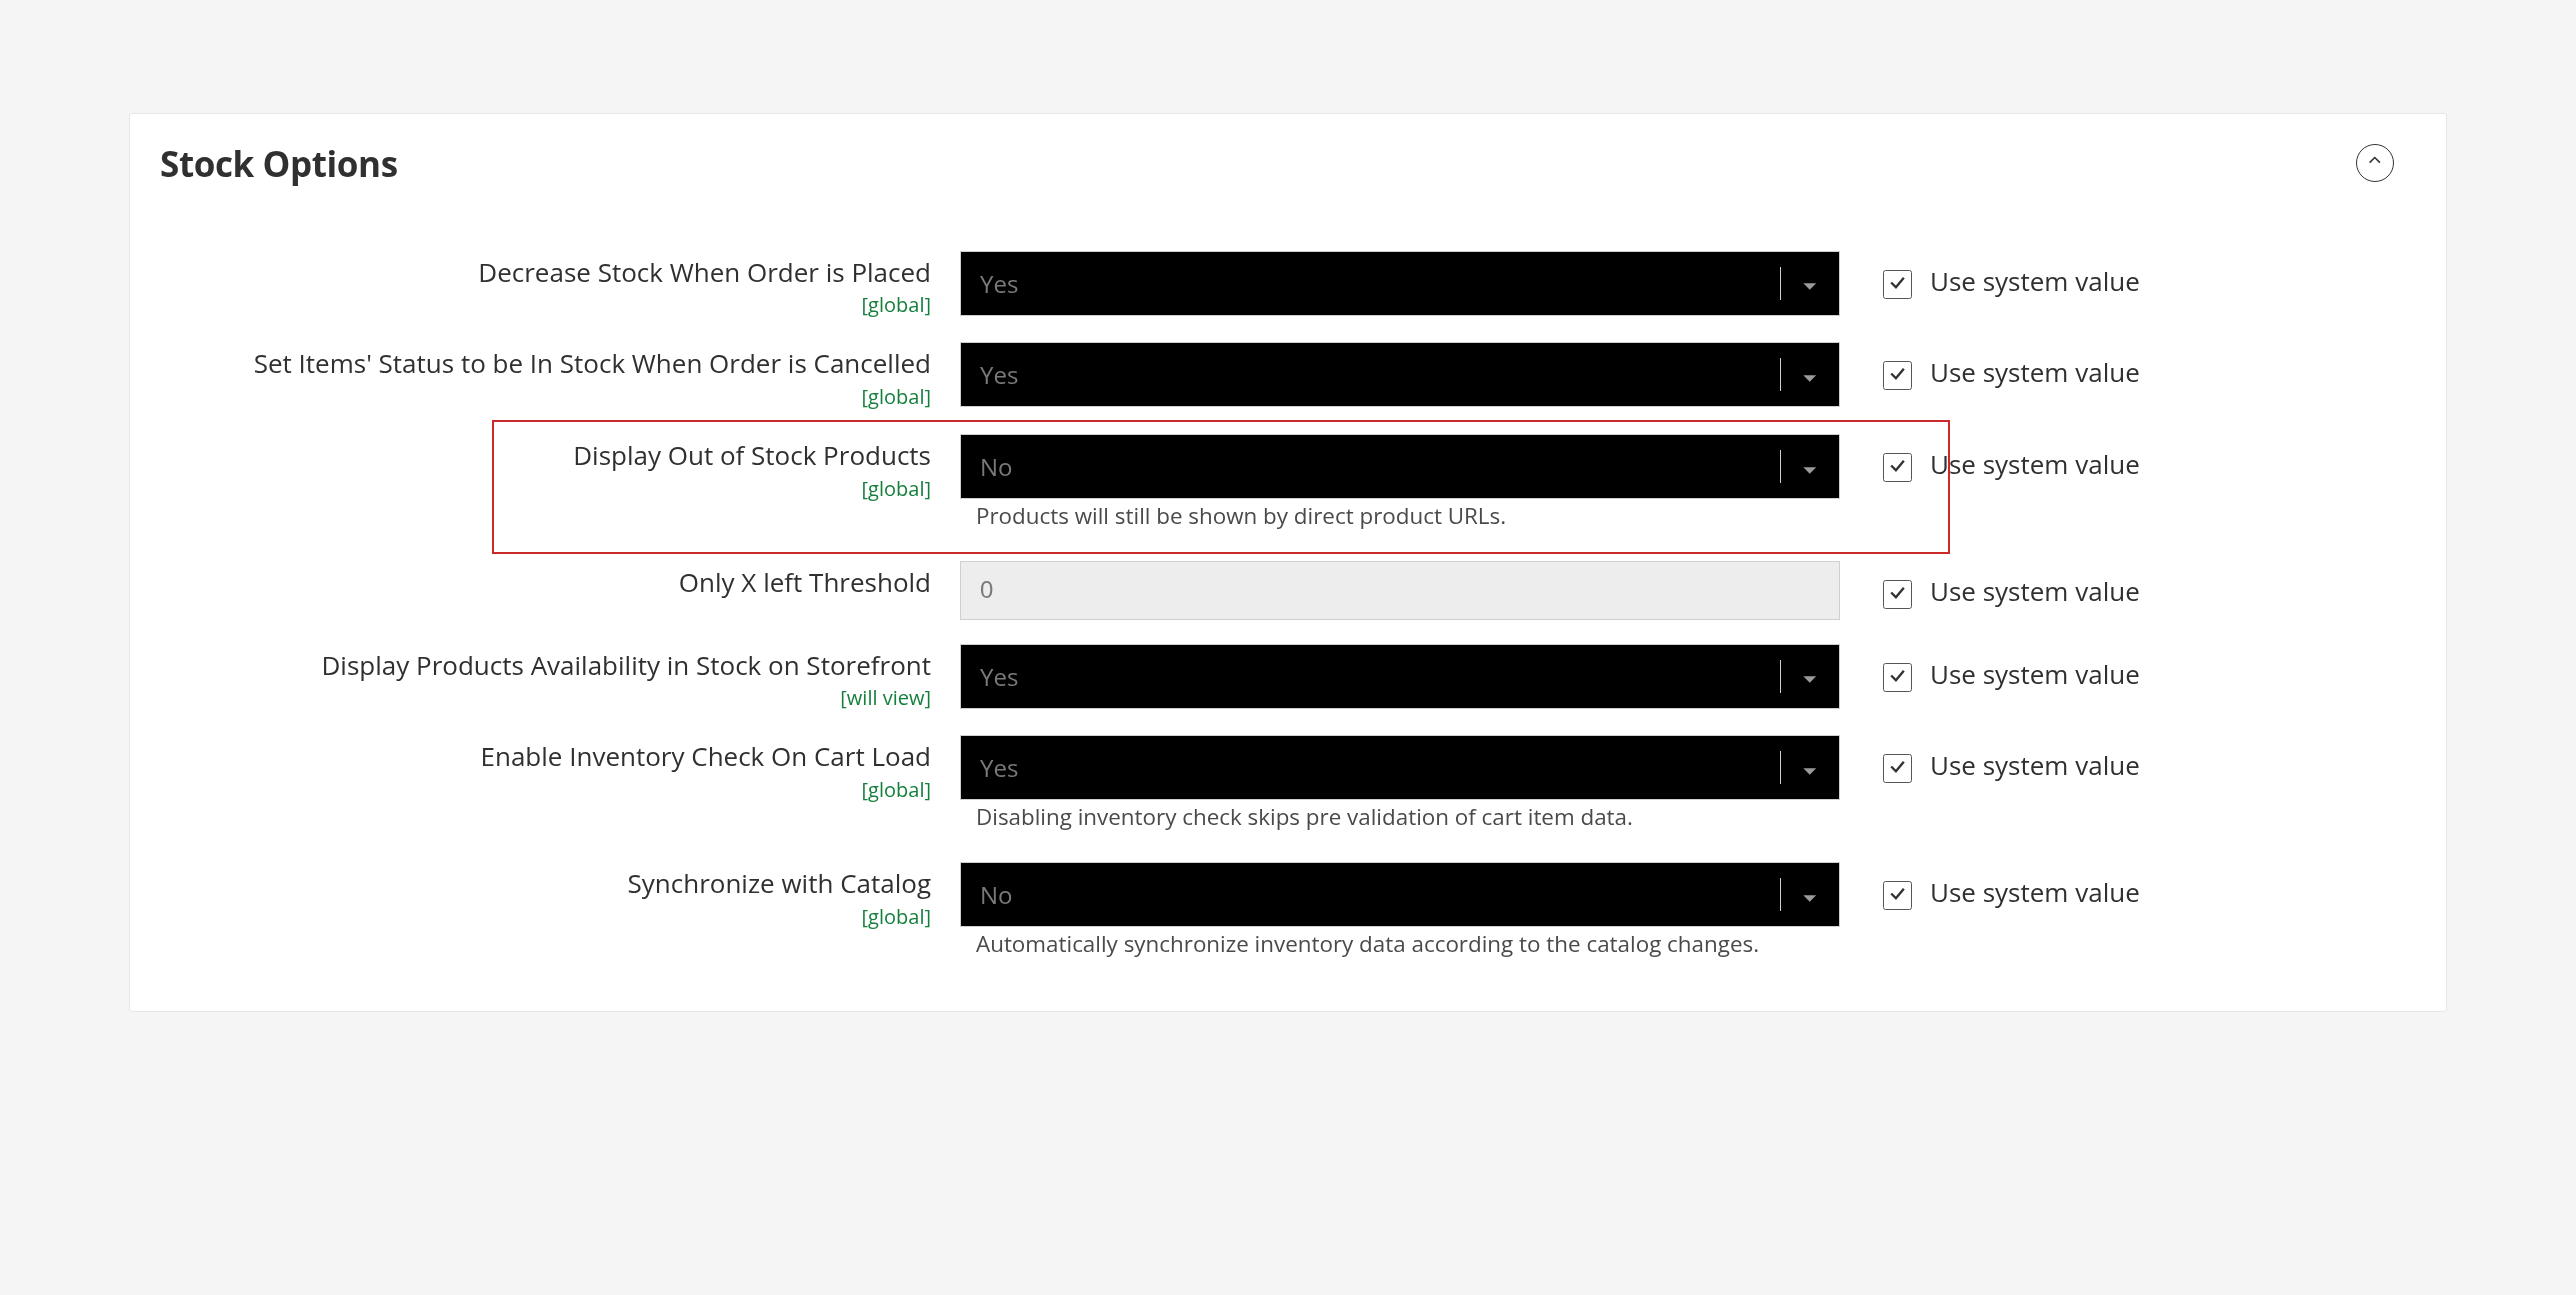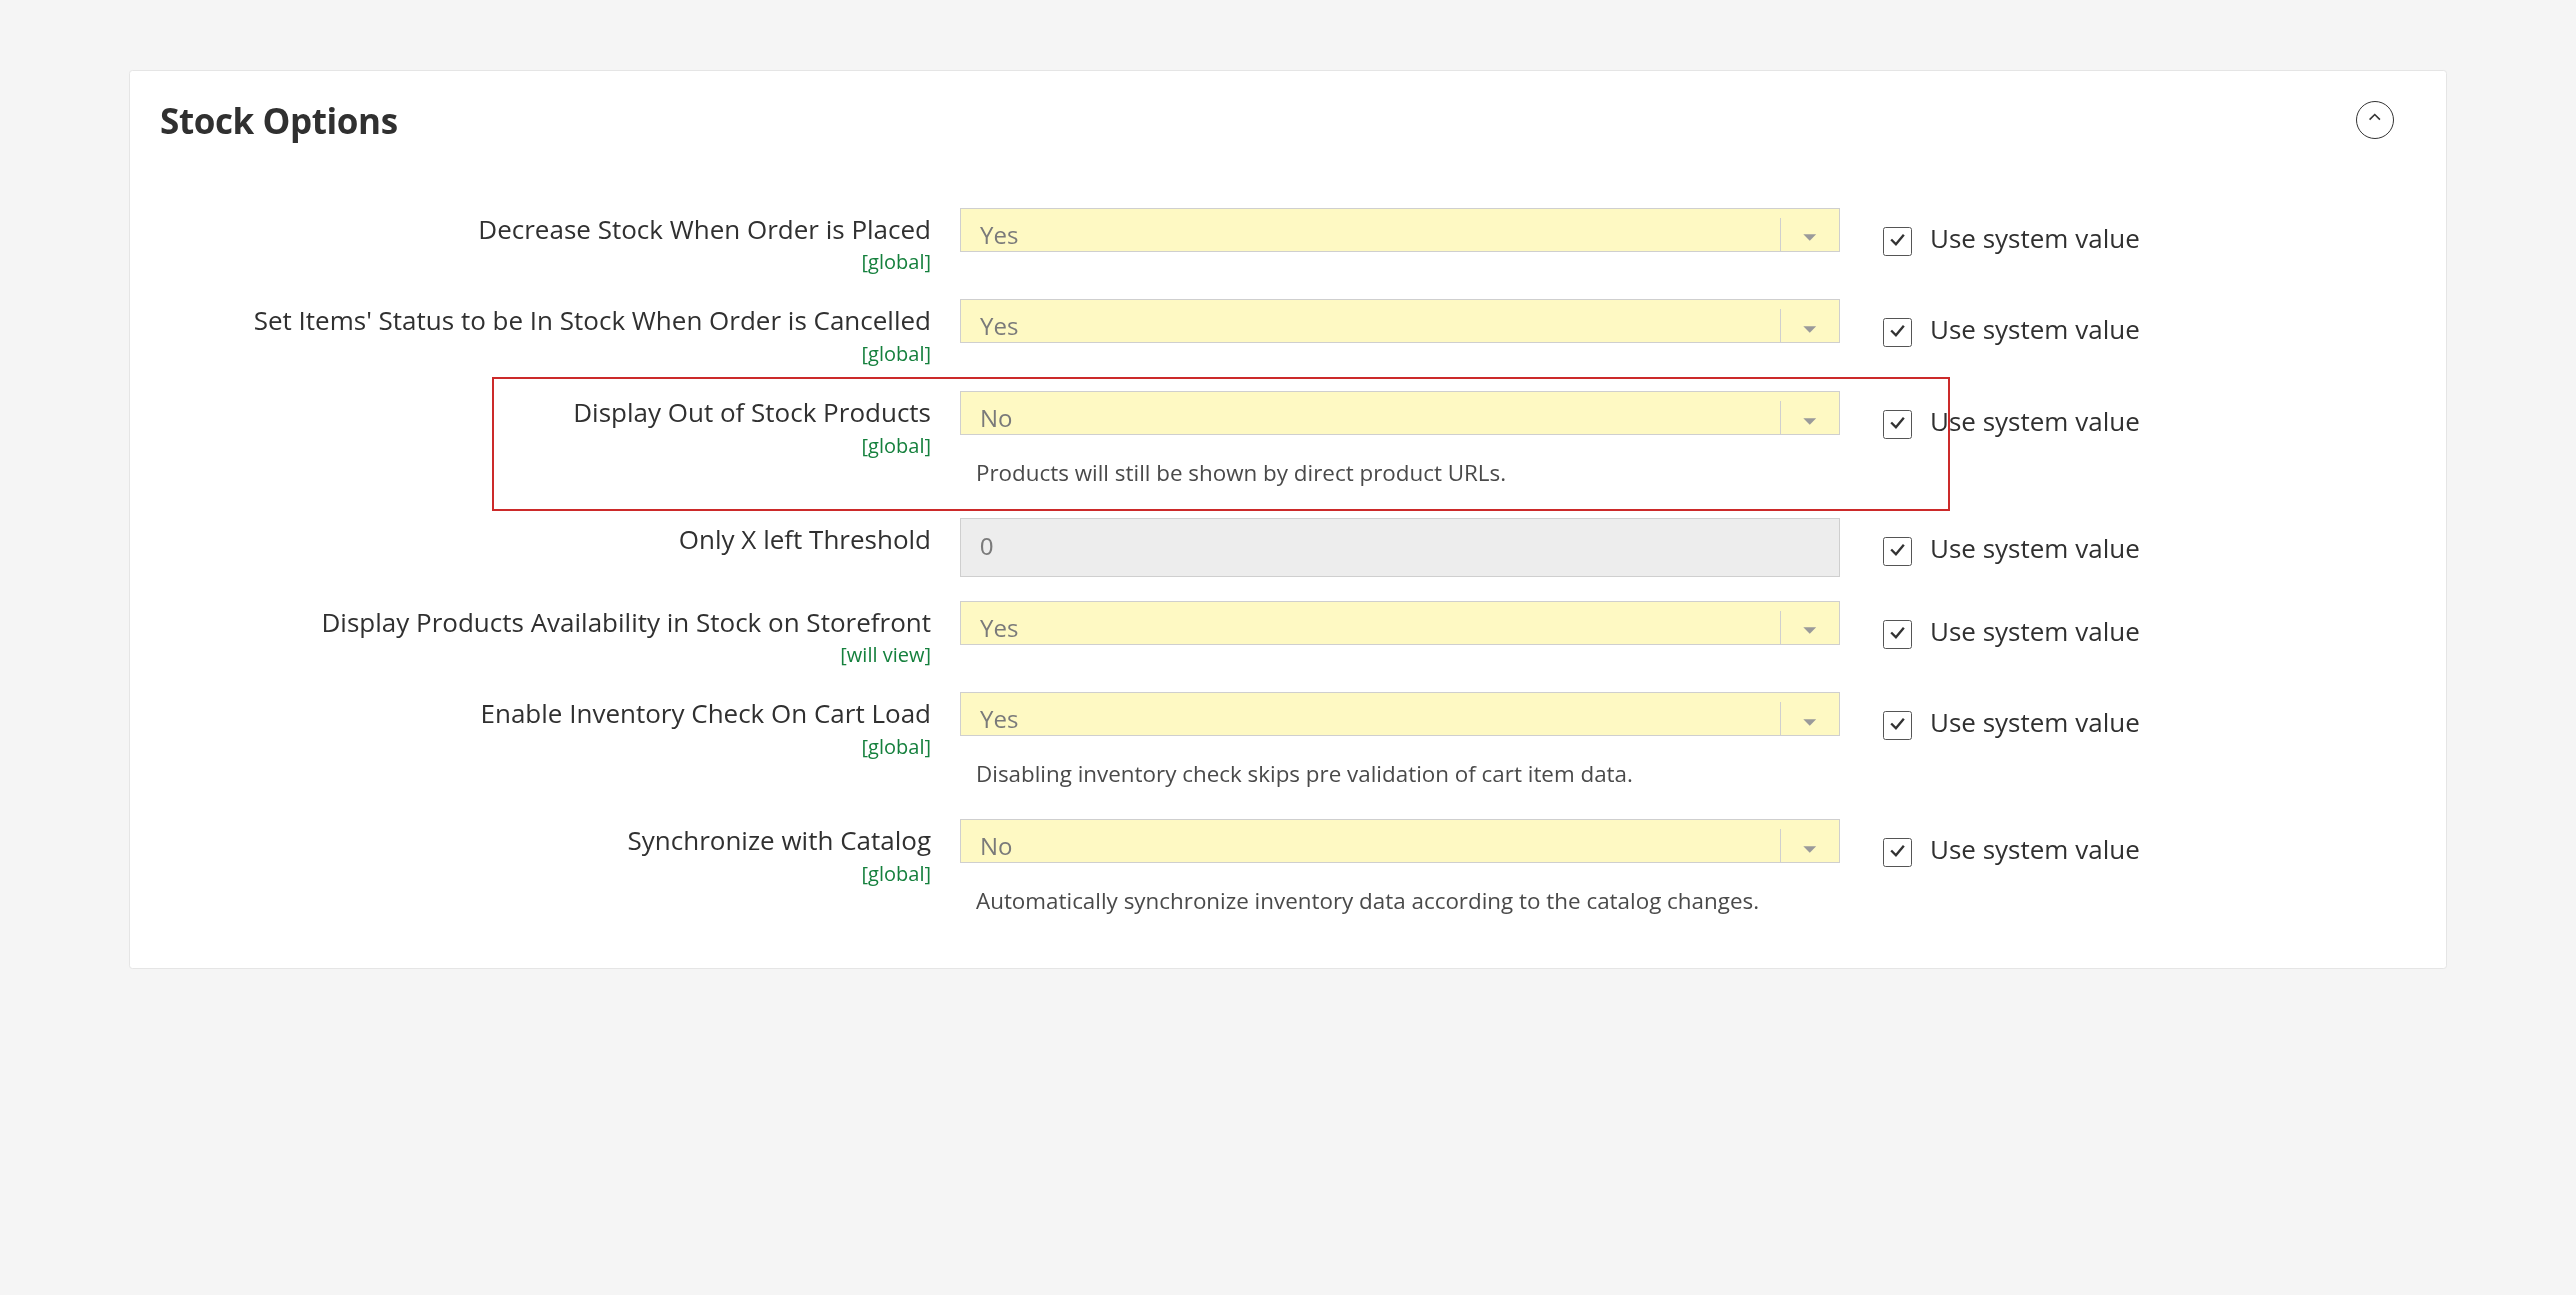--- a/index.html
+++ b/index.html
@@ -3,21 +3,21 @@
 <meta charset="utf-8">
 <style>
   * { box-sizing: border-box; margin: 0; padding: 0; }
   html, body {
     width: 2576px;
     height: 1295px;
     background: #f5f5f5;
     font-family: 'Open Sans', 'Helvetica Neue', Arial, sans-serif;
   }
   .page {
-    padding: 70px 129px;
+    padding: 113px 129px;
   }
   .panel {
     background: #ffffff;
     border: 0.9px solid #e5e5e5;
     border-radius: 3.4px;
     padding: 17px 52px 34px 30px;
     position: relative;
   }
   .panel-header {
     display: flex;
@@ -81,25 +81,25 @@
     display: block;
     margin-top: 1.7px;
   }
   .control-col {
     width: 880px;
     flex: 0 0 880px;
     position: relative;
   }
   .select {
     width: 100%;
-    height: 44px;
+    height: 65px;
     border: 0.9px solid #cfcfcf;
-    background: #fef9c3;
-    display: flex;
-    align-items: flex-end;
+    background: #000000;
+    display: flex;
+    align-items: center;
     font-size: 24px;
     color: #7a7a7a;
   }
   .select-value {
     flex: 1;
     display: flex;
     align-items: center;
     padding: 0 19px;
   }
   .select-handle {

